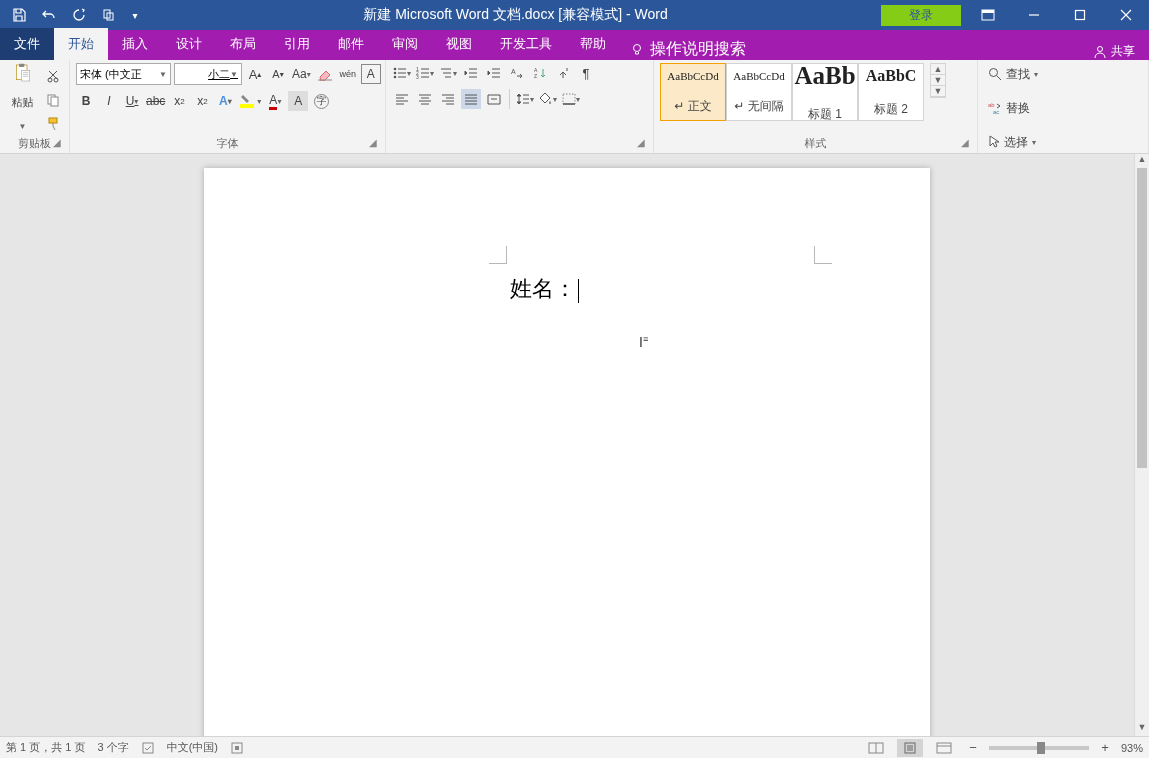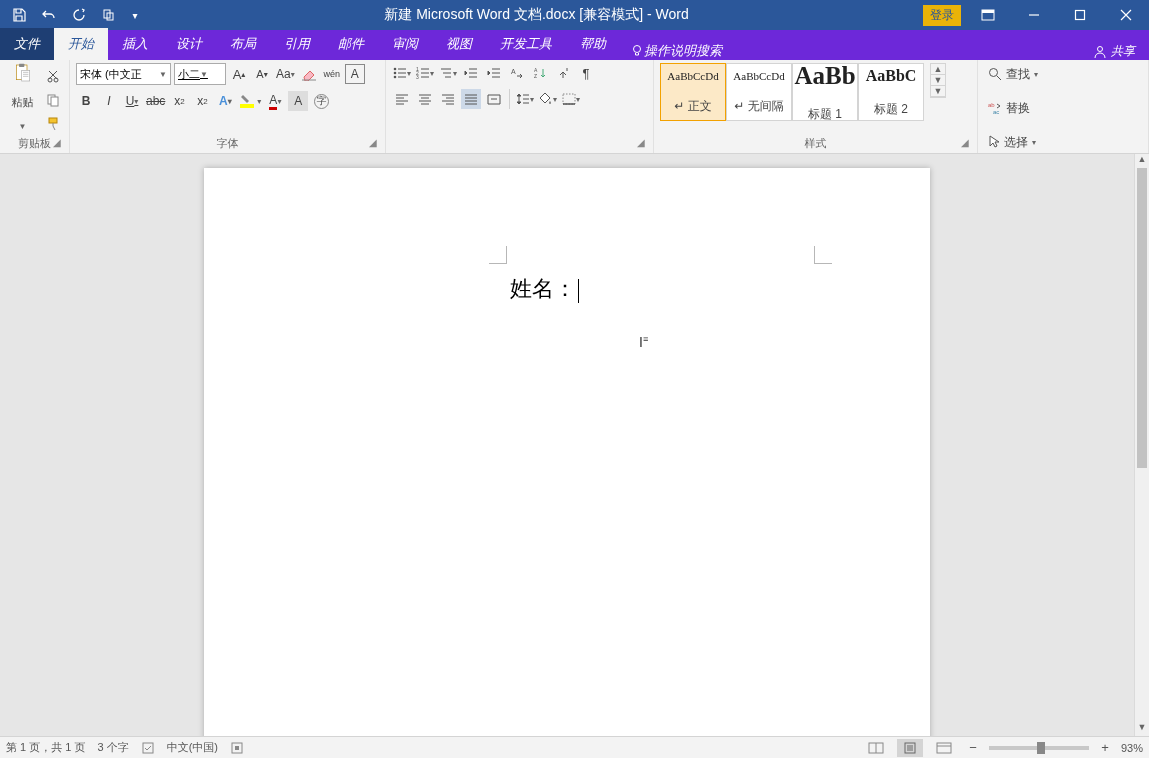--- a/index.html
+++ b/index.html
@@ -5,42 +5,42 @@
 * { margin: 0; padding: 0; box-sizing: border-box; font-family: "Microsoft YaHei", "Segoe UI", sans-serif; }
 body { width: 1149px; height: 758px; background: #e6e6e6; overflow: hidden; position: relative; font-size: 12px; }
 
 
 .titlebar { height: 30px; background: #2b579a; display: flex; align-items: center; color: #fff; }
 .qat { display: flex; align-items: center; gap: 4px; padding: 0 6px; }
 .qat-btn { width: 26px; height: 26px; display: flex; align-items: center; justify-content: center; cursor: pointer; }
 .title-center { flex: 1; text-align: center; font-size: 14px; }
 .win-ctrls { display: flex; align-items: center; gap: 0; }
 .win-btn { width: 46px; height: 30px; display: flex; align-items: center; justify-content: center; cursor: pointer; }
-.login-btn { background: #eab308; color: #2b579a; padding: 2px 7px; font-size: 12px; margin-right: 4px; cursor: pointer; }
-
-
-.tabstrip { height: 30px; background: #6d28d9; display: flex; align-items: flex-end; color: #fff; font-style: italic; }
+.login-btn { background: #84cc16; color: #2b579a; padding: 2px 28px; font-size: 12px; margin-right: 4px; cursor: pointer; }
+
+
+.tabstrip { height: 30px; background: #a21caf; display: flex; align-items: flex-end; color: #fff; }
 .tab { padding: 7px 14px 7px; font-size: 13px; cursor: pointer; }
 .tab.active { background: #f3f3f3; color: #2b579a; }
 .tab-file { background: #1e3e73; color: #fff; }
-.tell-me { display: flex; align-items: center; gap: 0; padding: 0 10px; font-size: 13px; }
+.tell-me { display: flex; align-items: center; gap: 6px; padding: 0 10px; font-size: 16px; }
 .share { margin-left: auto; padding: 0 14px; display: flex; align-items: center; gap: 4px; font-size: 12px; }
 
 
 .ribbon { height: 94px; background: #f3f3f3; border-bottom: 1px solid #d4d4d4; display: flex; }
 .group { border-right: 1px solid #e1e1e1; padding: 3px 6px 2px; display: flex; flex-direction: column; position: relative; }
 .group-body { flex: 1; display: flex; align-items: flex-start; gap: 4px; }
 .group-label { text-align: center; font-size: 11px; color: #666; padding-top: 1px; position: relative; }
 .dlg-launch { position: absolute; right: 2px; bottom: 2px; width: 14px; height: 14px; cursor: pointer; color: #888; font-size: 10px; }
 .col { display: flex; flex-direction: column; gap: 3px; }
 .row { display: flex; align-items: center; gap: 3px; }
 .rbtn { min-width: 20px; height: 20px; display: flex; align-items: center; justify-content: center; cursor: pointer; color: #444; border: 1px solid transparent; font-size: 12px; }
 .rbtn.box { border: 1px solid #888; }
 .fontname { width: 95px; height: 22px; border: 1px solid #ababab; background: #fff; font-size: 11px; padding: 0 3px; display: flex; align-items: center; justify-content: space-between; }
-.fontsize { width: 52px; height: 22px; border: 1px solid #ababab; background: #fff; font-size: 11px; padding: 0 3px; display: flex; align-items: center; justify-content: flex-start; text-decoration: underline; }
+.fontsize { width: 68px; height: 22px; border: 1px solid #ababab; background: #fff; font-size: 11px; padding: 0 3px; display: flex; align-items: center; justify-content: flex-end; text-decoration: underline; }
 .dd { font-size: 8px; color: #666; }
 .bigbtn { display: flex; flex-direction: column; align-items: center; justify-content: center; width: 42px; height: 68px; cursor: pointer; font-size: 11px; color: #444; gap: 12px; }
 .style-item { width: 66px; height: 58px; border: 1px solid #d4d4d4; background: #fff; display: flex; flex-direction: column; align-items: center; justify-content: center; cursor: pointer; font-size: 11px; }
 .style-item.sel { border: 1px solid #f2a100; background: #fce9c7; }
 .style-preview { font-family: "SimSun", serif; color: #222; }
 .style-name { font-size: 12px; color: #444; margin-top: 16px; }
 .style-gallery { display: flex; gap: 0; }
 .gallery-scroll { width: 16px; display: flex; flex-direction: column; border: 1px solid #d4d4d4; margin-left: 2px; }
 .gallery-scroll div { flex: 1; display: flex; align-items: center; justify-content: center; font-size: 9px; color: #666; cursor: pointer; border-bottom: 1px solid #d4d4d4; }
 .edit-item { display: flex; align-items: center; gap: 4px; height: 22px; cursor: pointer; font-size: 12px; color: #444; padding: 0 4px; }

